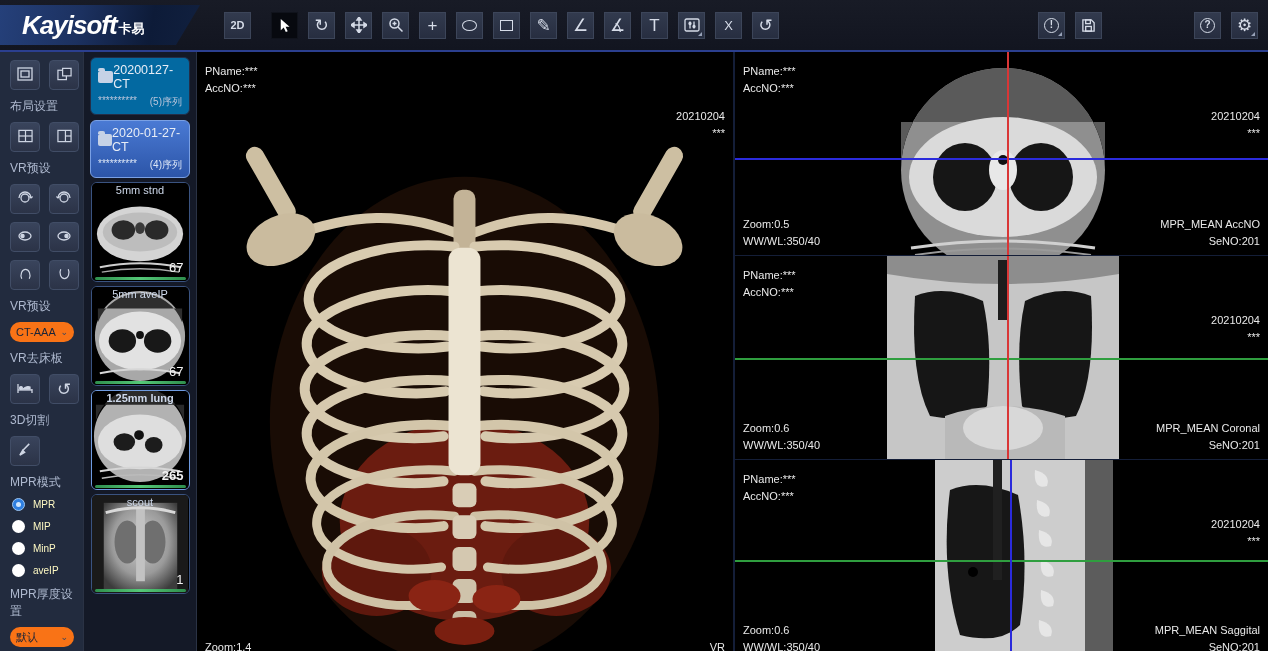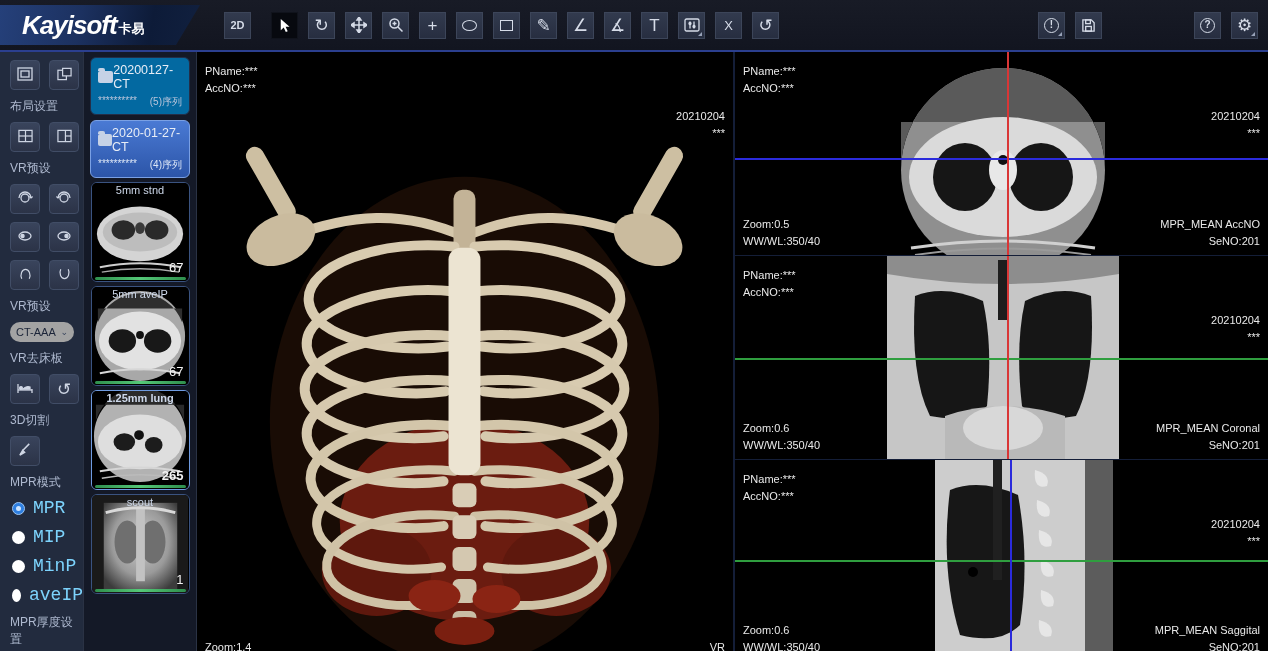--- a/index.html
+++ b/index.html
@@ -40,30 +40,30 @@
   .main { display:flex; height:609px; }
 
   
   .sidebar { width:83px; background:#222b3e; padding:8px 0 0 10px; color:#aeb9cf;
     flex-shrink:0; font-size:12px; }
   .sb-row { display:flex; gap:9px; margin-bottom:8px; }
   .sbtn { width:30px; height:30px; border-radius:4px; cursor:pointer;
     background:linear-gradient(180deg,#39445c 0%,#2b3347 100%); border:1px solid #414d66;
     color:#cfd6e4; display:flex; align-items:center; justify-content:center; font-size:14px; }
   .sb-label { margin:2px 0 7px 0; }
-  .sb-select { width:64px; height:20px; background:#a3a3a3; border-radius:10px;
+  .sb-select { width:64px; height:20px; background:#f97316; border-radius:10px;
     color:#1b2438; font-size:11px; display:flex; align-items:center;
     padding:0 6px; justify-content:space-between; margin-bottom:8px; cursor:pointer; }
   .sb-select .chev { font-size:9px; color:#3a465e; }
   .radio-row { display:flex; align-items:center; gap:8px; margin:0 0 9px 2px; cursor:pointer; }
   .radio { width:13px; height:13px; border-radius:50%; background:#fff; }
   .radio.sel { background:#2f7fe0; box-shadow:inset 0 0 0 2px #2f7fe0; border:1px solid #9cc4f0; }
   .radio.sel::after { content:""; display:block; width:5px; height:5px; margin:3px auto;
     background:#cfe6ff; border-radius:50%; }
-  .radio-label { color:#7dd3fc; font-size:18px;font-family:Liberation Mono, monospace; }
+  .radio-label { color:#fef9c3; font-size:10px; }
 
   
   .rail { width:113px; background:#141927; flex-shrink:0; border-left:1px solid #2a3244;
     display:flex; flex-direction:column; }
   .series-item { margin:5px 6px 0 6px; border-radius:6px; padding:5px 7px;
     background:#0369a1; border:1px solid #232e48; cursor:pointer; }
   .series-item.selected { background:linear-gradient(180deg,#4a7ad4 0%,#2c55a8 100%);
     border:1px solid #7aa0e4; }
   .si-row { display:flex; align-items:center; justify-content:space-between; }
   .si-date { color:#e8edf6; font-size:12.5px; }

